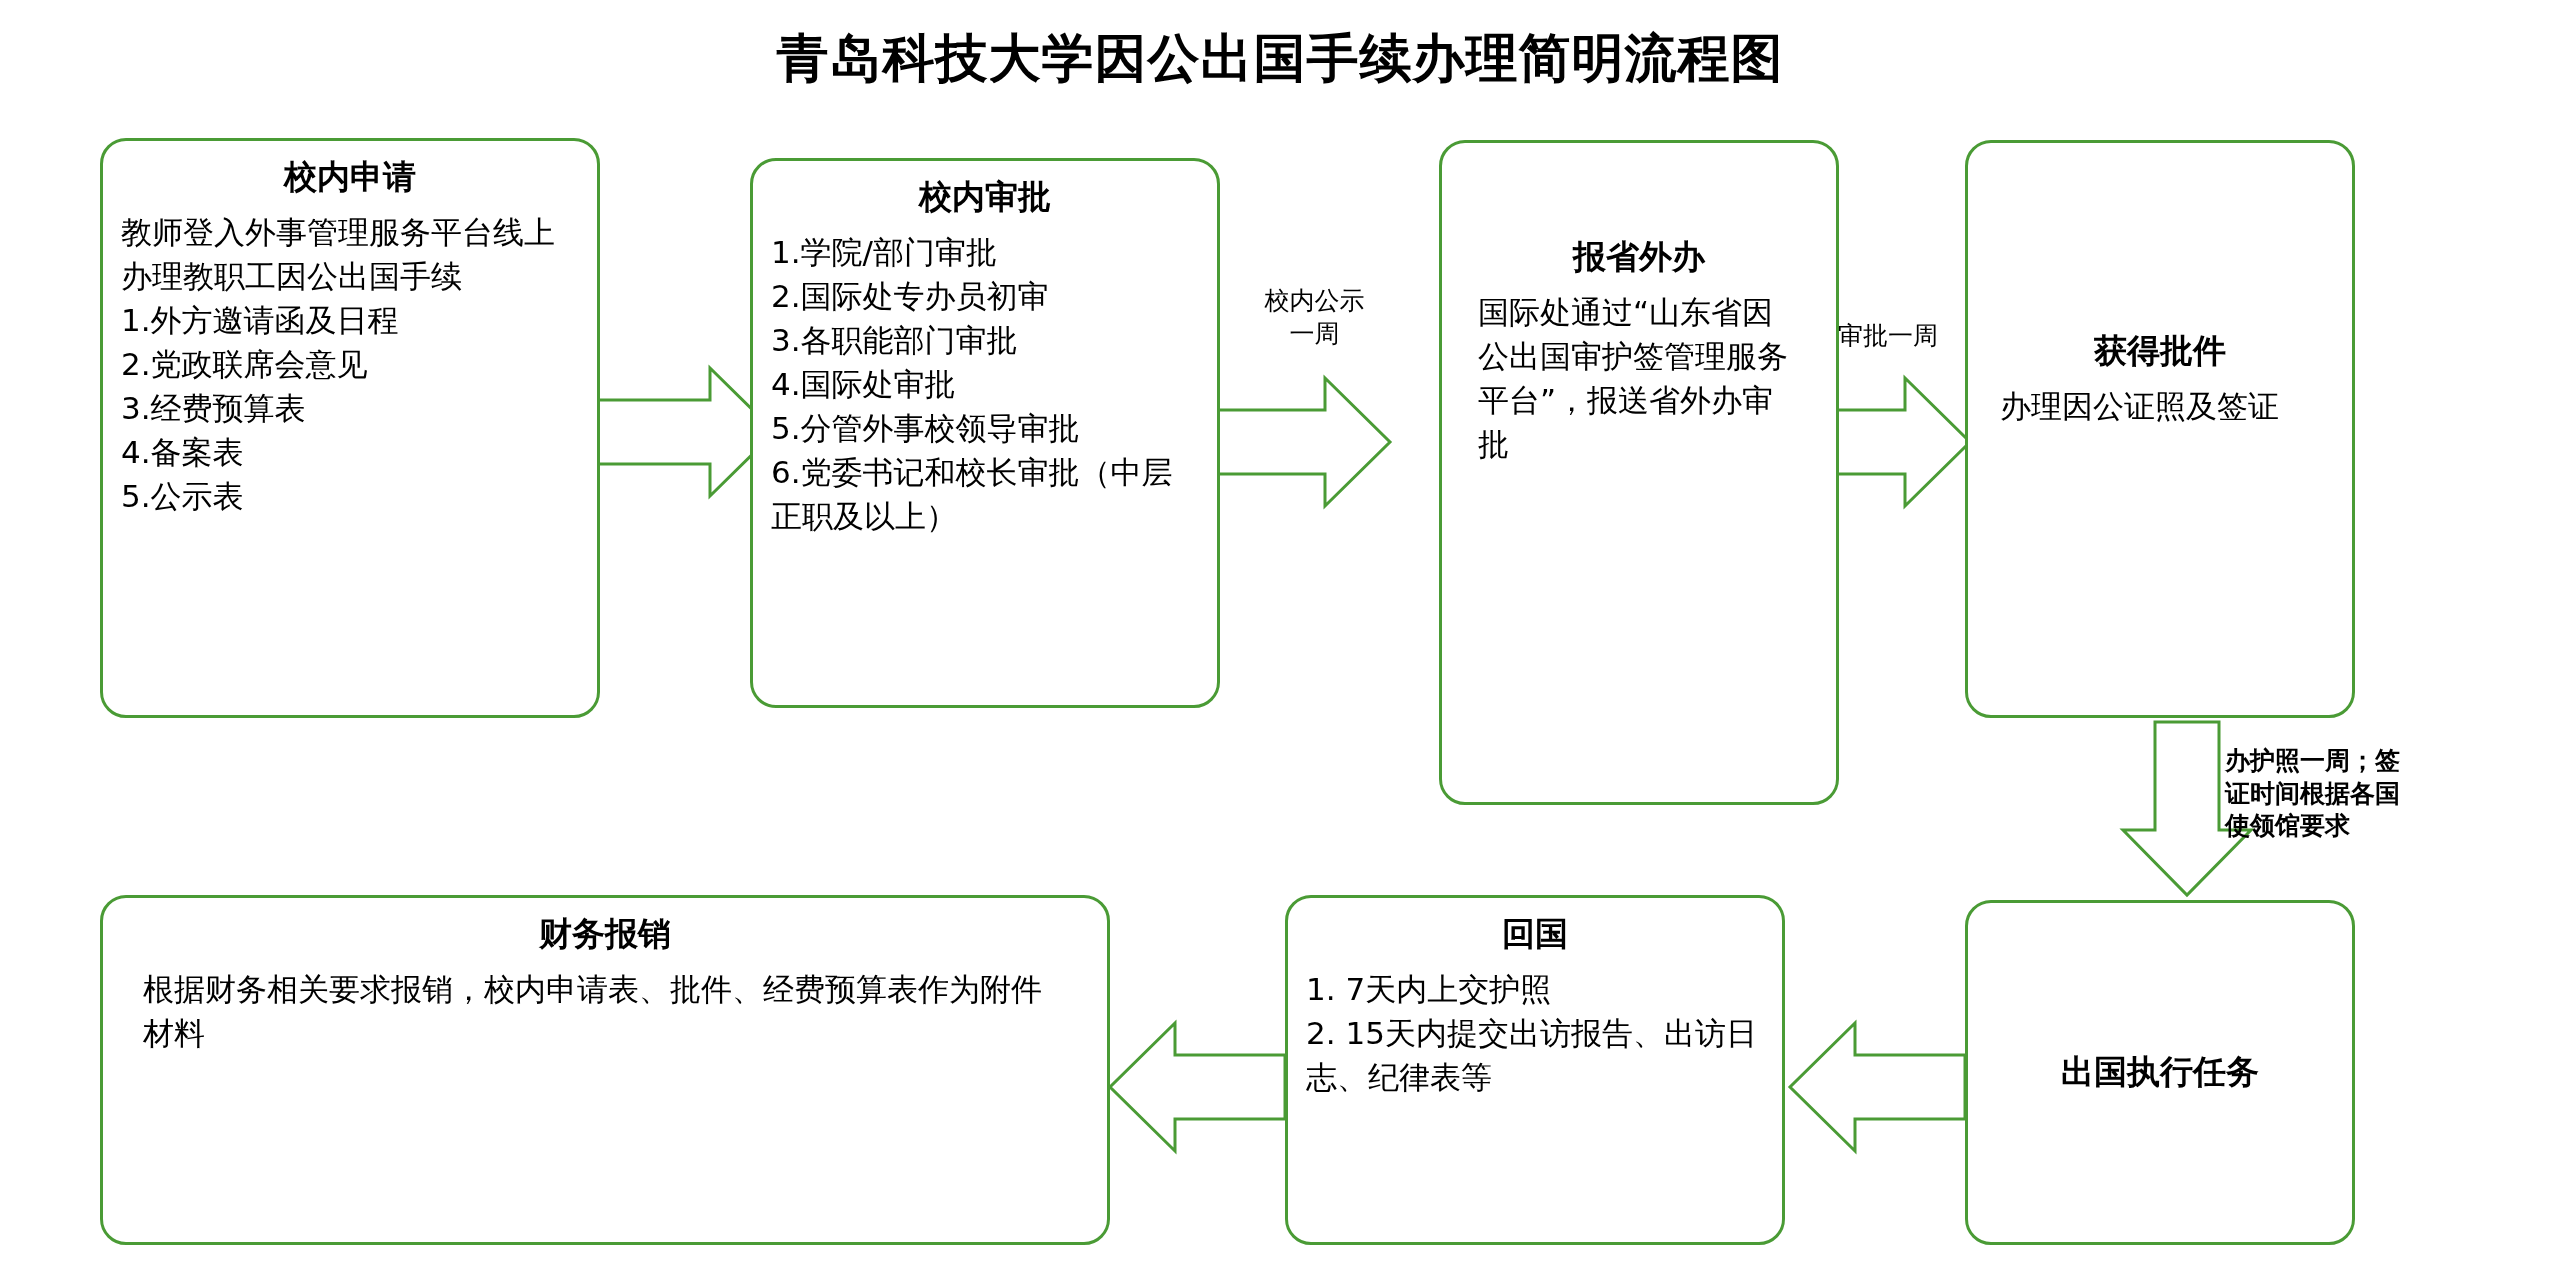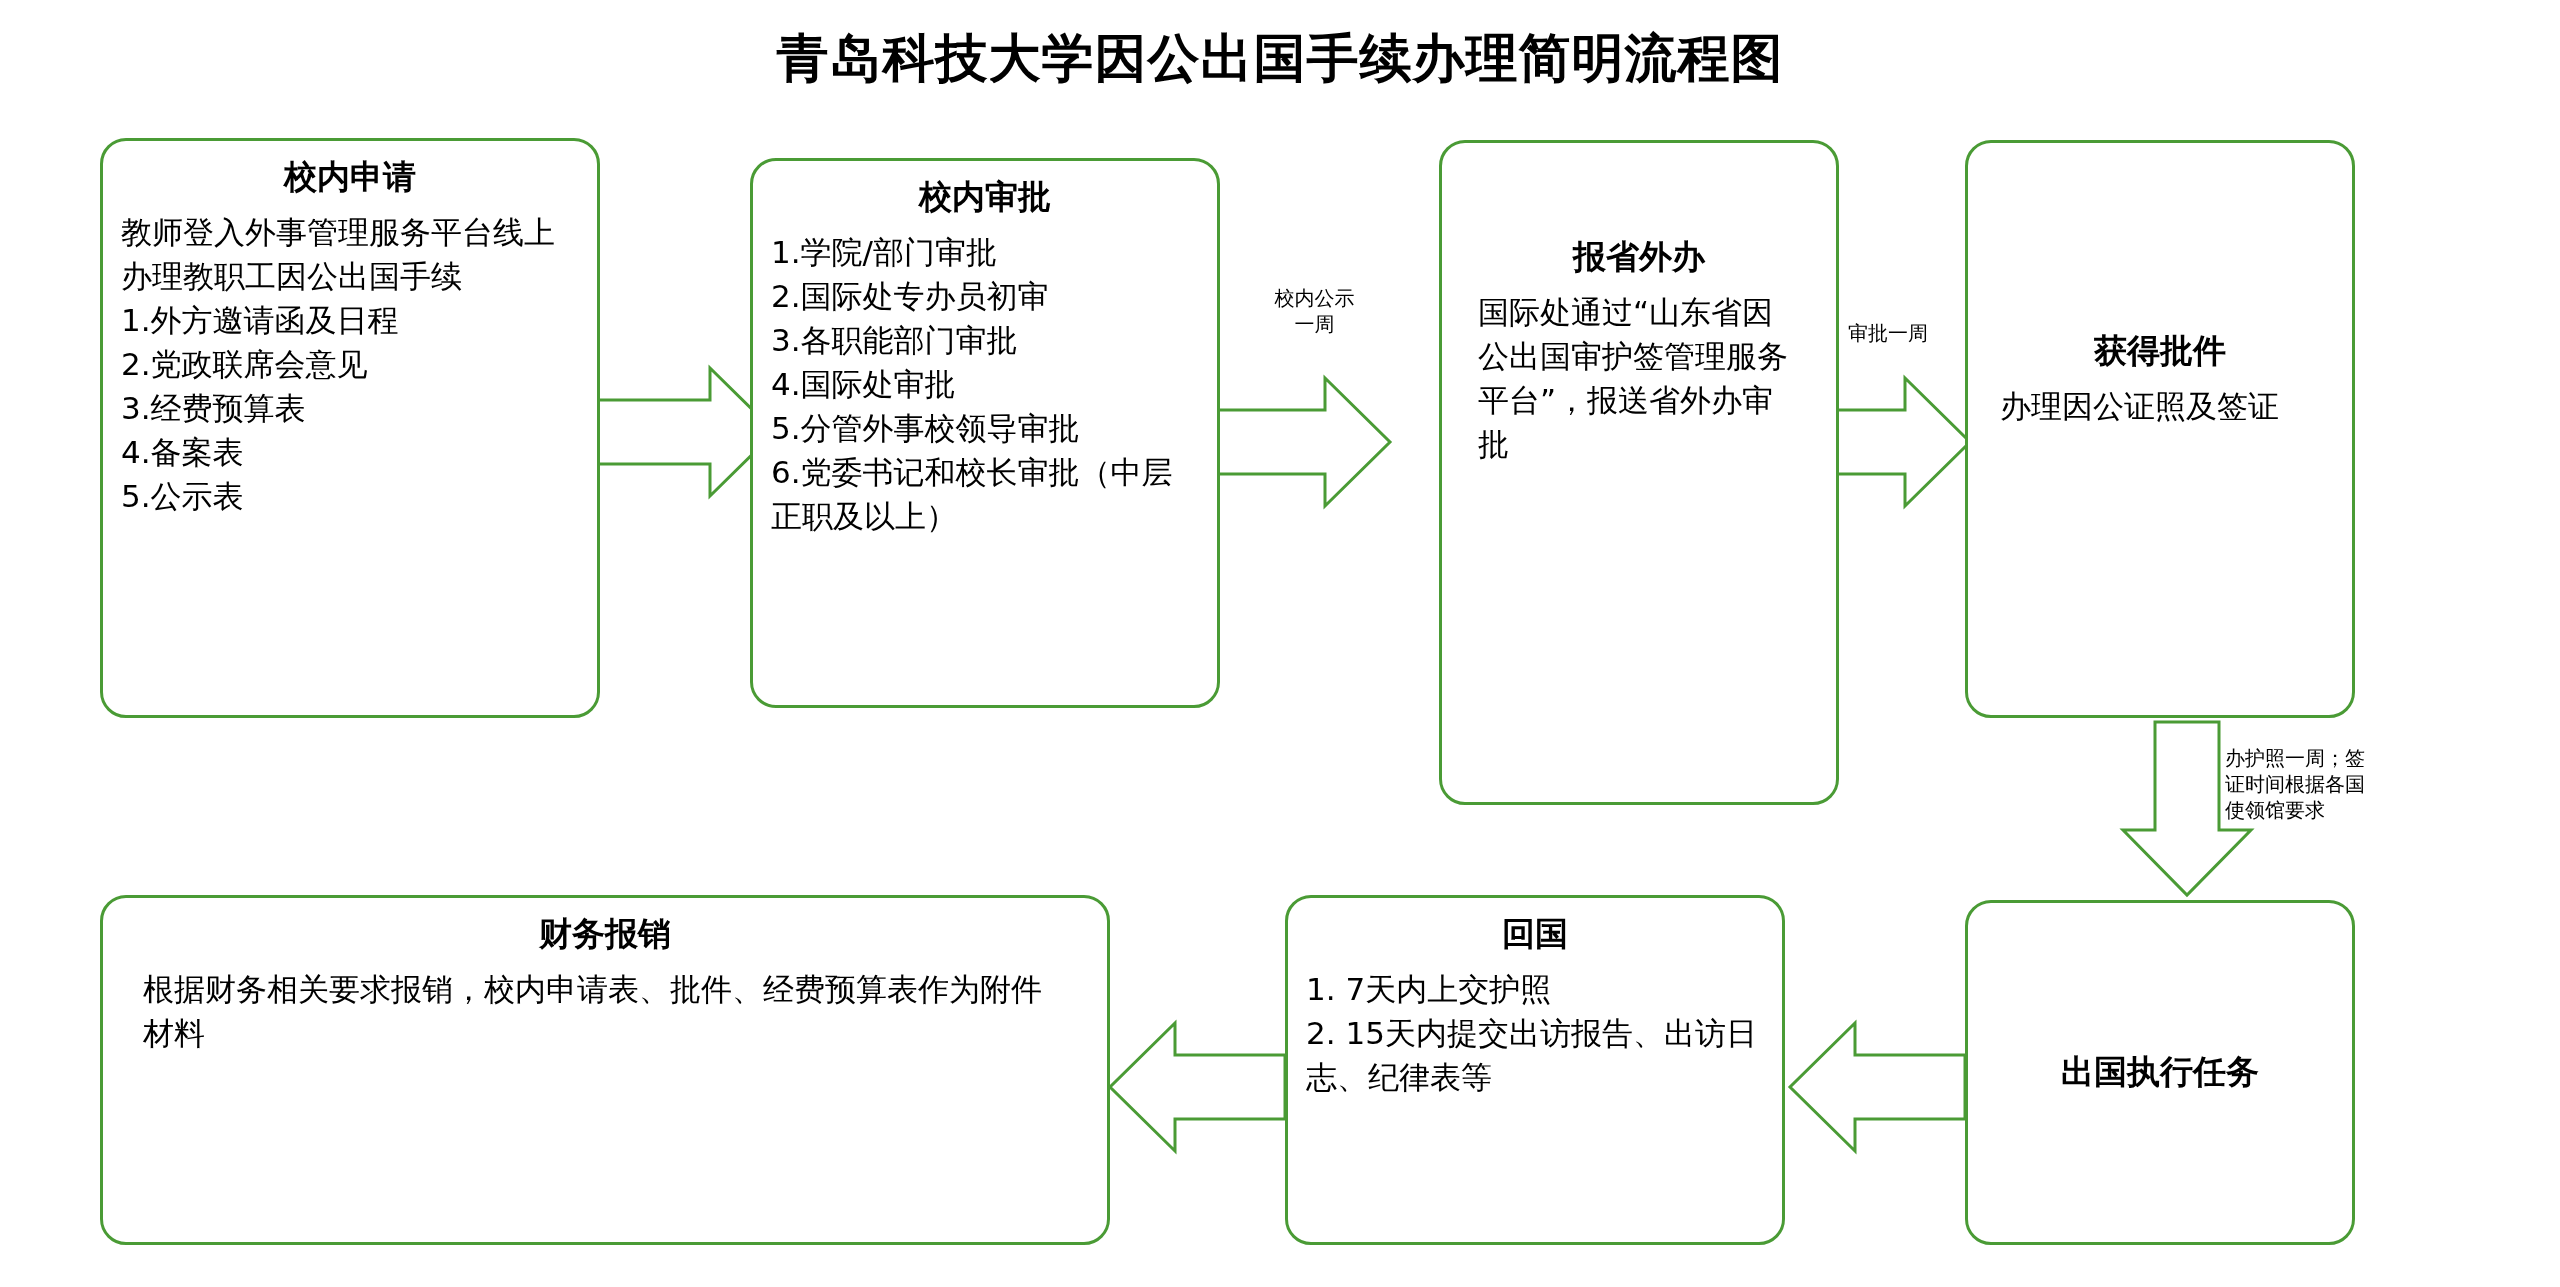--- a/index.html
+++ b/index.html
@@ -45,27 +45,28 @@
     line-height: 1.35;
     margin-bottom: 10px;
   }
   .box .body {
     font-size: 31px;
     line-height: 1.42;
     white-space: pre-line;
   }
   .edge-label {
     position: absolute;
-    font-size: 20px;
+    font-size: 25px;
     line-height: 1.3;
     text-align: center;
     white-space: pre-line;
   }
   .edge-label.left {
     text-align: left;
+    font-weight: bold;
   }
   svg.arrows {
     position: absolute;
     left: 0;
     top: 0;
     width: 2560px;
     height: 1287px;
     pointer-events: none;
   }
   .arrow-shape {

